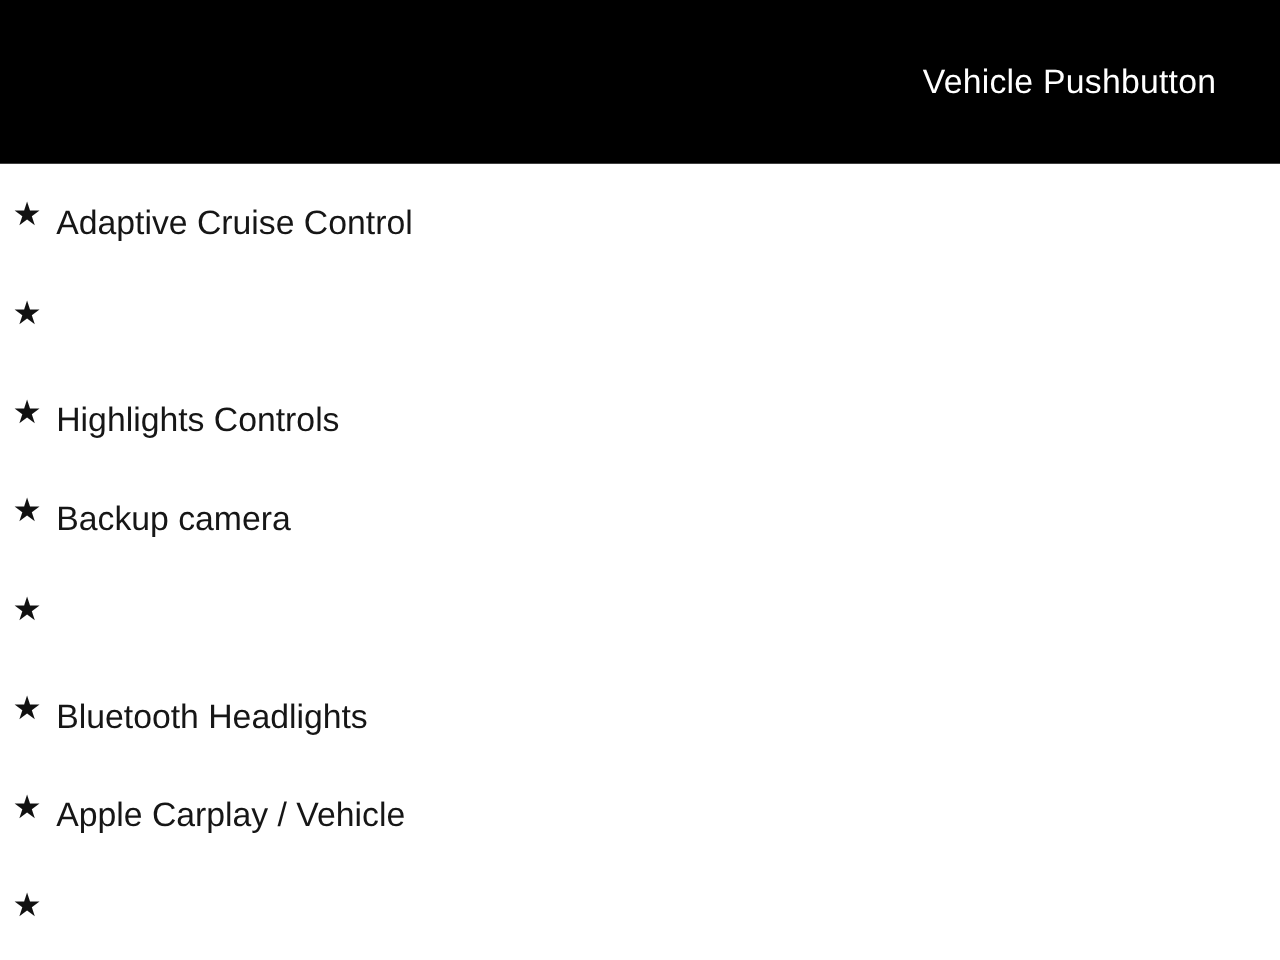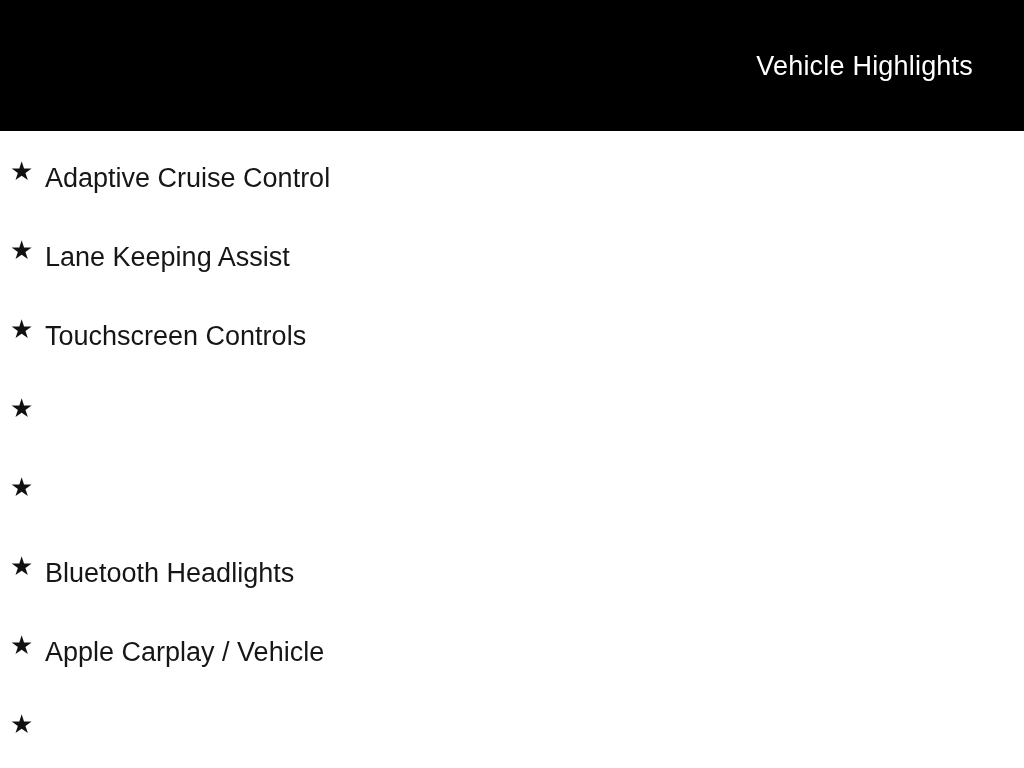--- a/index.html
+++ b/index.html
@@ -55,42 +55,42 @@
     color: #161616;
     line-height: 1.1;
     white-space: nowrap;
     margin-top: 16px;
   }
 </style>
 </head>
 <body>
 
 <header class="topbar">
-  <div class="title">Vehicle Highlights</div>
+  <div class="title">Vehicle Pushbutton</div>
 </header>
 
 <main>
   <ul class="highlights-list" id="highlights-list">
   <li class="row">
     <span class="star">★</span>
     <span class="label">Adaptive Cruise Control</span>
   </li>
 
   <li class="row">
     <span class="star">★</span>
-    <span class="label">Lane Keeping Assist</span>
   </li>
 
   <li class="row">
     <span class="star">★</span>
-    <span class="label">Touchscreen Controls</span>
+    <span class="label">Highlights Controls</span>
   </li>
 
   <li class="row">
     <span class="star">★</span>
+    <span class="label">Backup camera</span>
   </li>
 
   <li class="row">
     <span class="star">★</span>
   </li>
 
   <li class="row">
     <span class="star">★</span>
     <span class="label">Bluetooth Headlights</span>
   </li>

